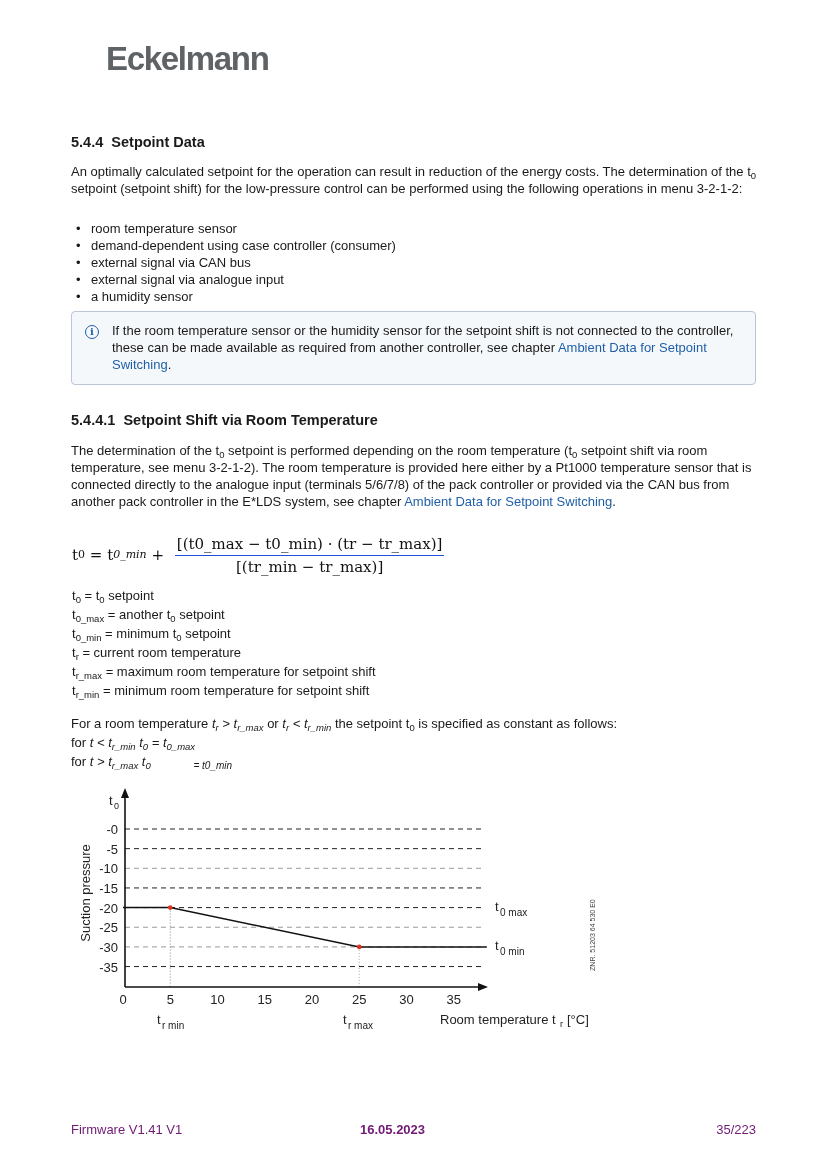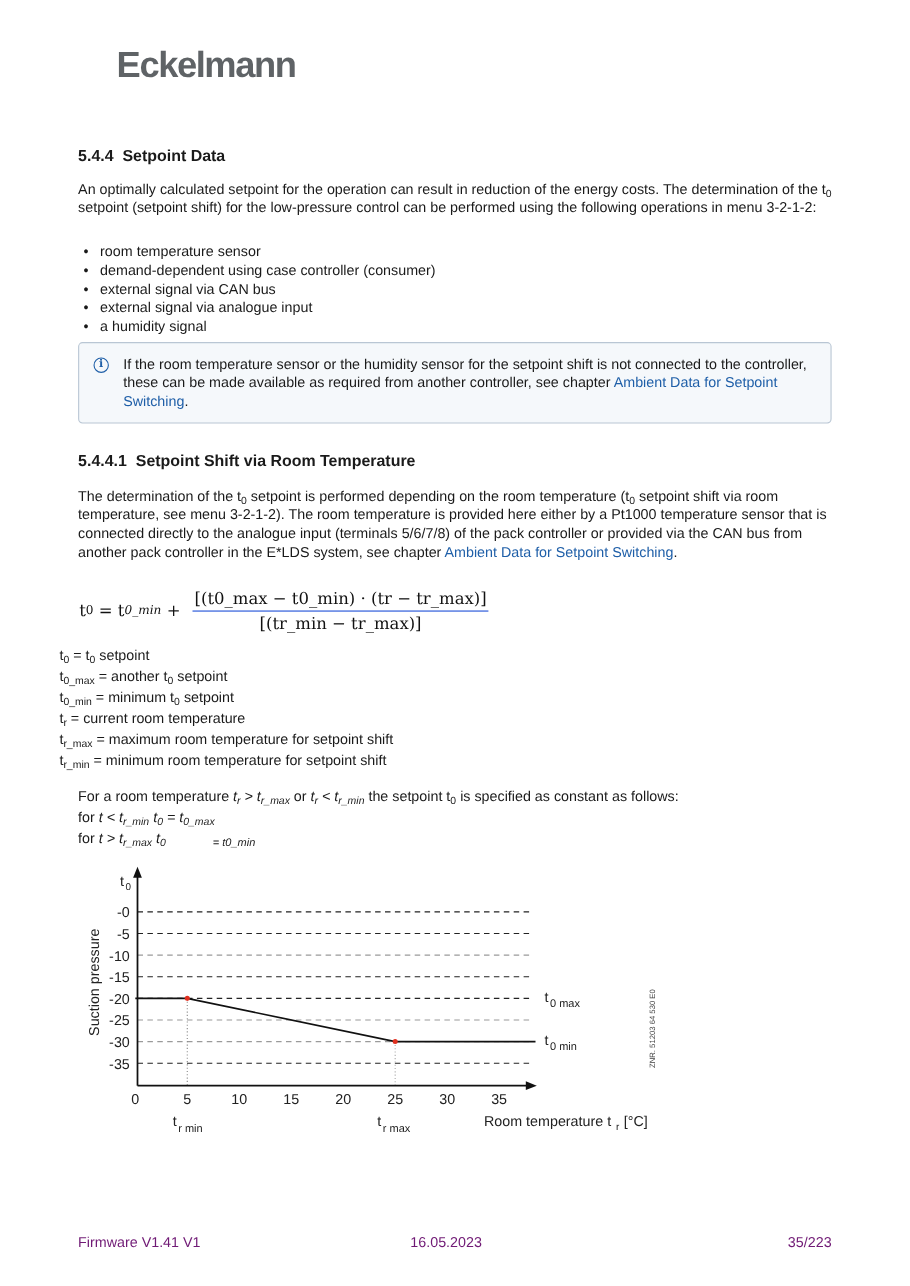--- a/index.html
+++ b/index.html
@@ -39,21 +39,21 @@
   .formula {
     position: absolute; left: 72px; top: 530px; height: 50px;
     font-family: "DejaVu Serif", serif; font-size: 15px; color: #111;
     display: flex; align-items: center;
   }
   .formula .frac { display: inline-flex; flex-direction: column; align-items: center; margin-left: 6px; }
   .formula .num { padding: 0 2px 2px; border-bottom: 1px solid #1d4ed8; }
   .formula .den { padding-top: 2px; }
   .formula i { font-style: italic; font-size: 11px; }
   .formula sub { font-size: 11px; vertical-align: -3px; line-height: 0; }
-  .defs { position: absolute; left: 54px; top: 586px; line-height: 19px; font-size: 13px; }
+  .defs { position: absolute; left: 72px; top: 586px; line-height: 19px; font-size: 13px; }
   .cond { position: absolute; left: 71px; top: 714px; line-height: 19px; font-size: 13px; }
   .cond i { font-style: italic; }
   .cond .small { font-size: 10px; margin-left: 40px; }
   .chart { position: absolute; left: 0; top: 780px; }
   .footer { position: absolute; top: 1122px; font-size: 13px; color: #701a75; }
 </style>
 </head>
 <body>
 
 <div class="logo">Eckelmann</div>
@@ -63,21 +63,21 @@
   <span>Setpoint Data</span>
 </div>
 
 <div class="para" style="top:163px;"><span>An optimally calculated setpoint for the operation can result in reduction of the energy costs. The determination of the t</span><sub>0</sub><span> setpoint (setpoint shift) for the low-pressure control can be performed using the following operations in menu 3-2-1-2:</span></div>
 
 <ul class="bullets">
   <li>room temperature sensor</li>
   <li>demand-dependent using case controller (consumer)</li>
   <li>external signal via CAN bus</li>
   <li>external signal via analogue input</li>
-  <li>a humidity signal</li>
+  <li>a humidity sensor</li>
 </ul>
 
 <div class="note">
   <div class="note-icon">i</div>
   <div class="note-text"><span>If the room temperature sensor or the humidity sensor for the setpoint shift is not connected to the controller, these can be made available as required from another controller, see chapter </span><span class="link">Ambient Data for Setpoint Switching</span><span>.</span></div>
 </div>
 
 <div class="h2" style="top:412px;text-align:right;">
   <span>5.4.4.1</span>&nbsp;
   <span>Setpoint Shift via Room Temperature</span>
@@ -158,14 +158,14 @@
     <text x="162" y="249" font-size="10" font-family="&quot;Liberation Sans&quot;, sans-serif" fill="#222">r min</text>
     <text x="343" y="244" font-size="13" font-family="&quot;Liberation Sans&quot;, sans-serif" fill="#222">t</text>
     <text x="348" y="249" font-size="10" font-family="&quot;Liberation Sans&quot;, sans-serif" fill="#222">r max</text>
     <text x="440" y="244" font-size="13" font-family="&quot;Liberation Sans&quot;, sans-serif" fill="#222">Room temperature t</text>
     <text x="560" y="247" font-size="9" font-family="&quot;Liberation Sans&quot;, sans-serif" fill="#222">r</text>
     <text x="567" y="244" font-size="13" font-family="&quot;Liberation Sans&quot;, sans-serif" fill="#222">[°C]</text>
     <text x="0" y="0" transform="translate(595,155.11) rotate(-90)" text-anchor="middle" font-size="7" font-family="&quot;Liberation Sans&quot;, sans-serif" fill="#444">ZNR. 51203 64 530 E0</text>
   </svg>
 
 <div class="footer" style="left:71px;">Firmware V1.41 V1</div>
-<div class="footer" style="left:373px;">16.05.2023</div>
+<div class="footer" style="left:360px;font-weight:bold;">16.05.2023</div>
 <div class="footer" style="right:71px;">35/223</div>
 
 </body></html>

